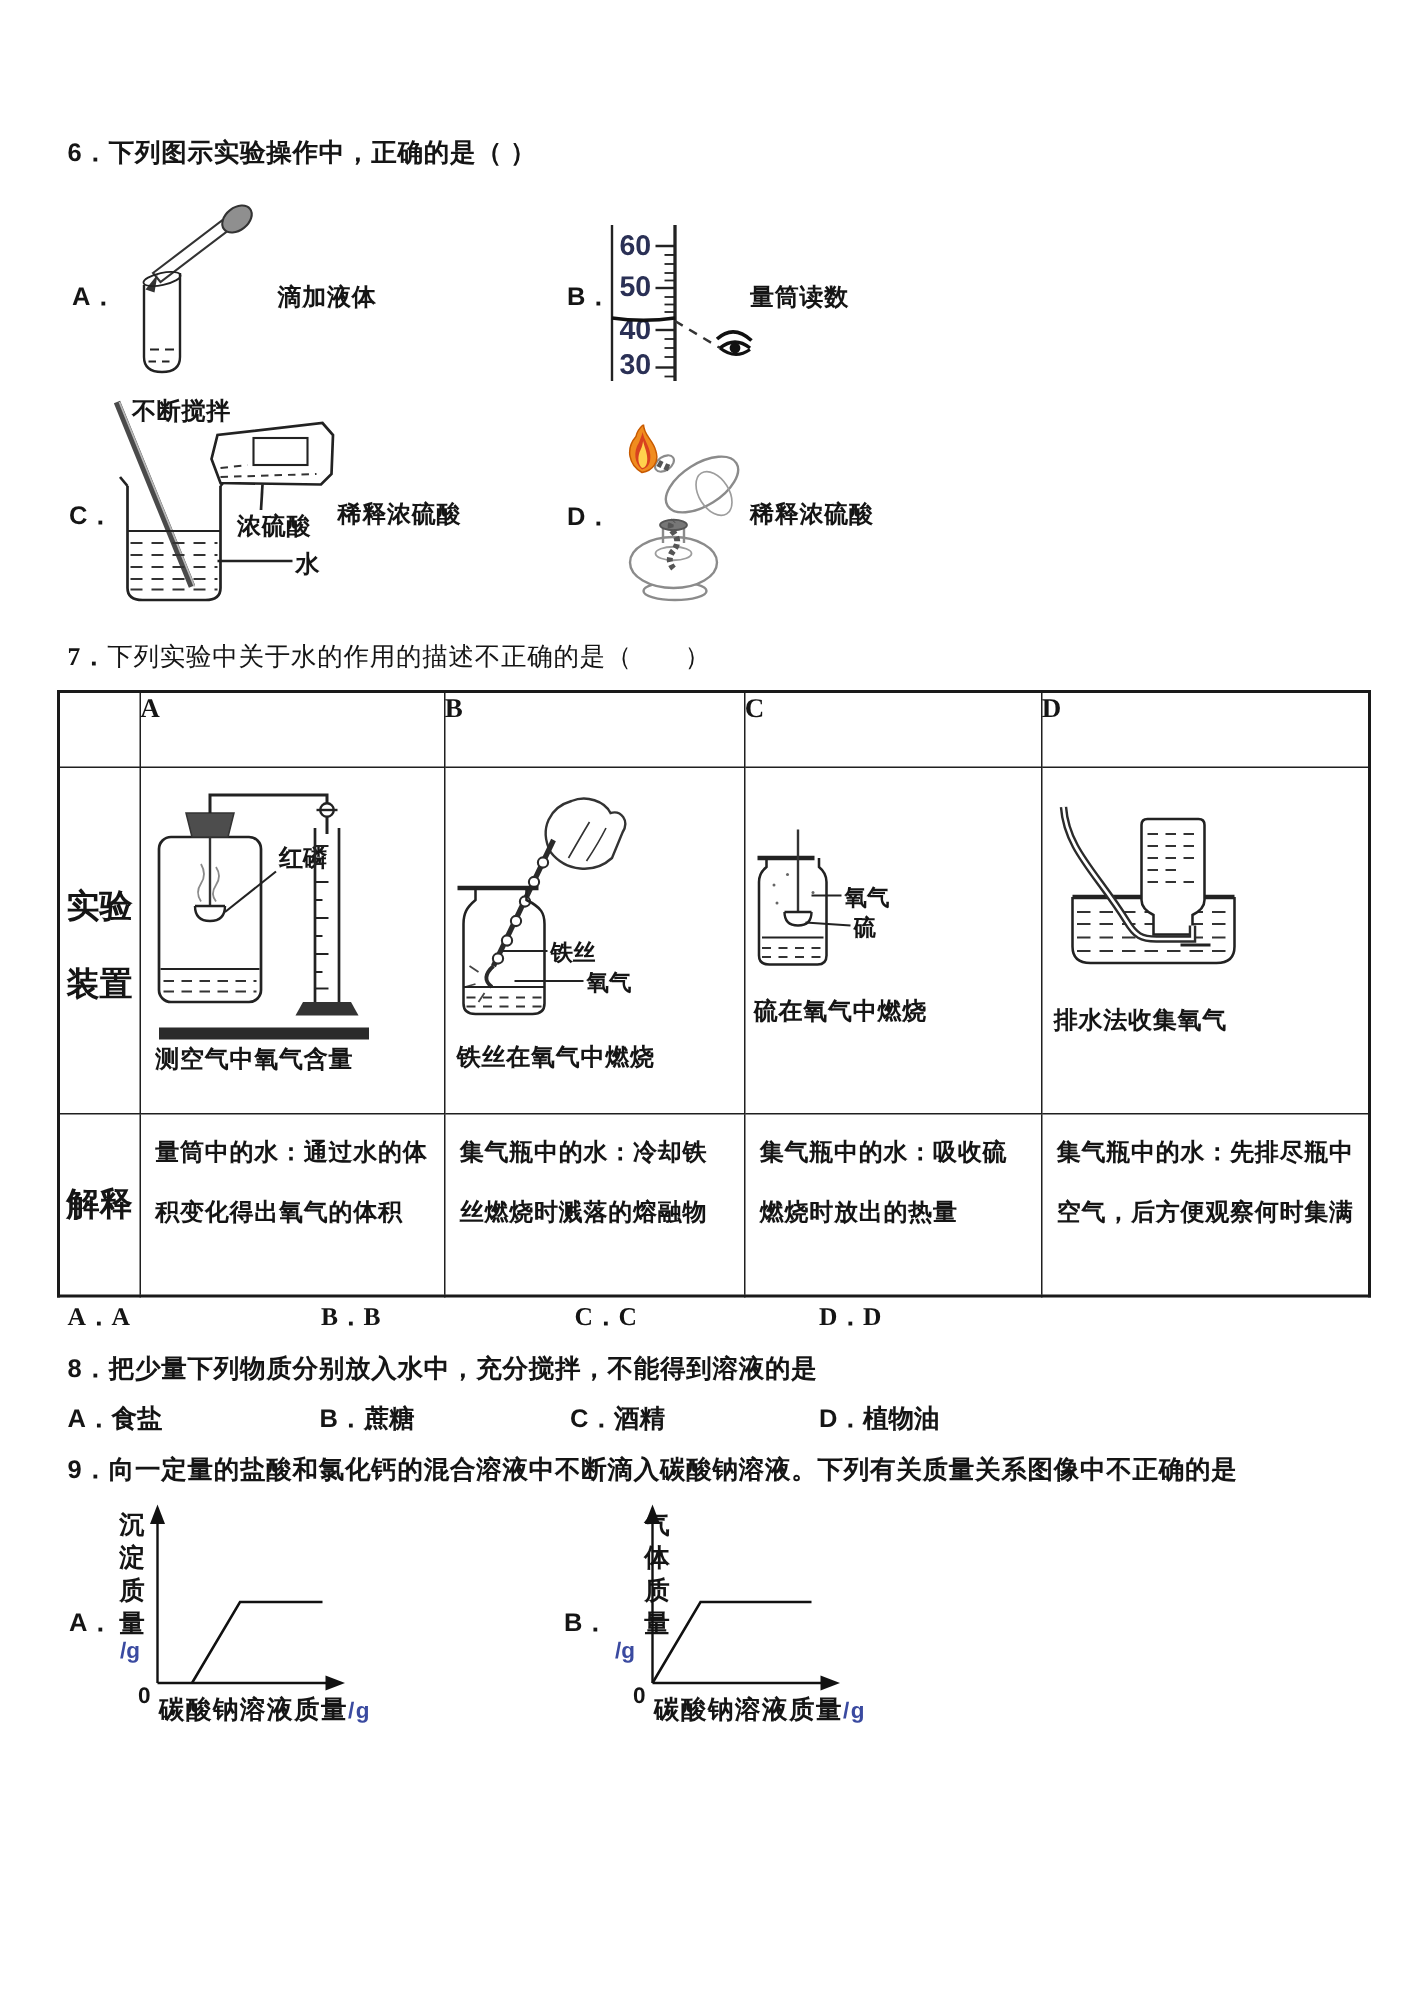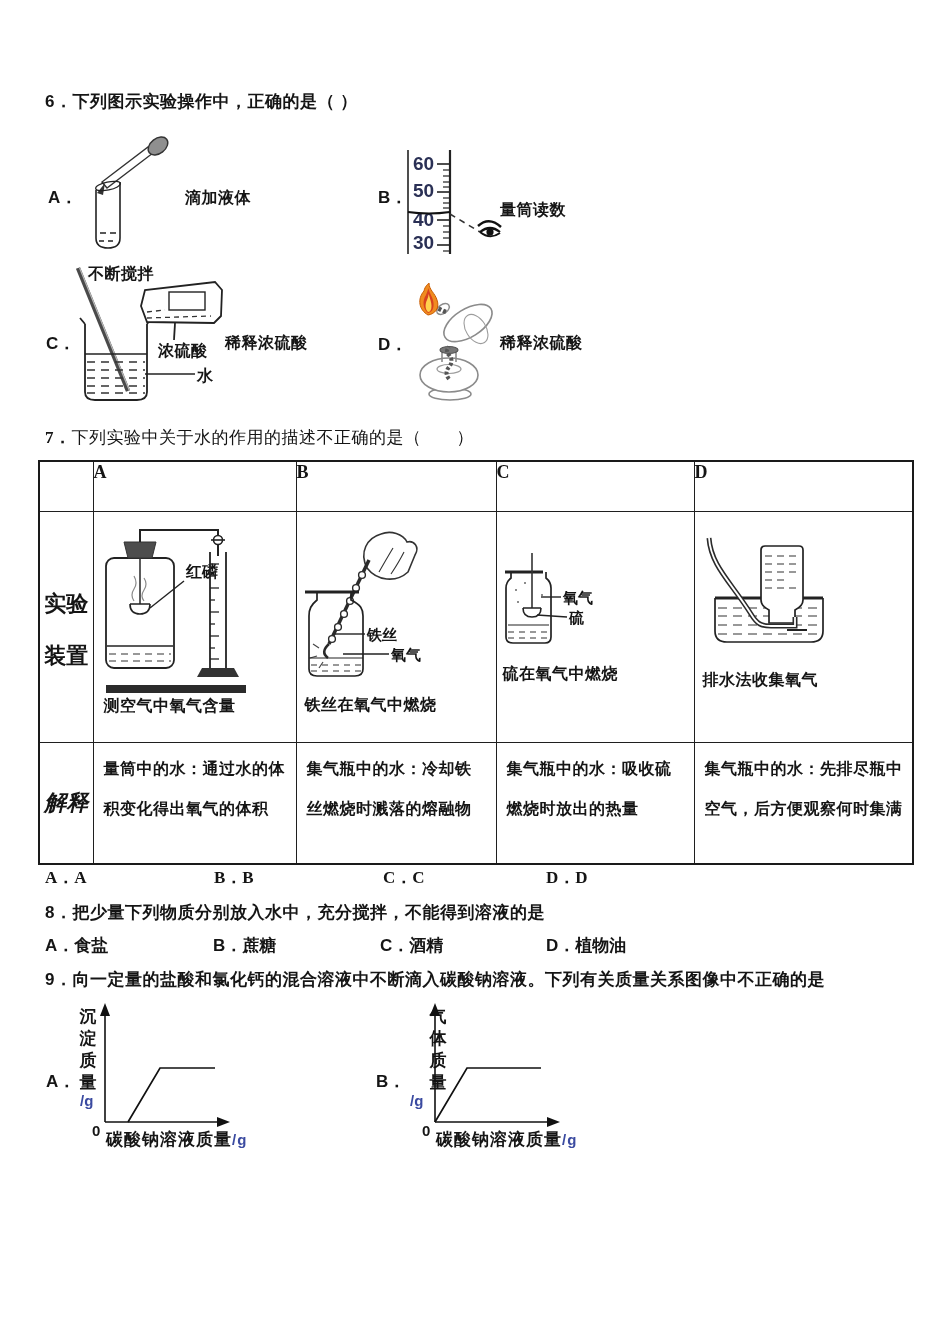--- a/index.html
+++ b/index.html
@@ -80,21 +80,21 @@
     </g>
     <path d="M8,64 Q29,67 50,64" fill="none" stroke="#111" stroke-width="2.2"></path>
     <line x1="50" y1="66" x2="80" y2="84" stroke="#333" stroke-width="1.6" stroke-dasharray="6 5"></line>
     <g>
       <path d="M78,78 Q89,68 101,79" fill="none" stroke="#111" stroke-width="2.4"></path>
       <path d="M80,84 Q90,76 100,84" fill="none" stroke="#111" stroke-width="2.2"></path>
       <path d="M80,84 Q90,92 100,85" fill="none" stroke="#111" stroke-width="2"></path>
       <circle cx="90" cy="84" r="3.6" fill="#111"></circle>
     </g>
   </svg>
-  <div class="abs fig-caption" style="left:500px;top:188px;margin-top:12px;">量筒读数</div>
+  <div class="abs fig-caption" style="left:500px;top:188px;">量筒读数</div>
 
   <div class="abs opt-letter" style="left:46px;top:332px;">C．</div>
   <svg class="abs" style="left:75px;top:262px;" width="150" height="142" viewBox="0 0 150 142">
     <line x1="3" y1="6" x2="53" y2="129" stroke="#4a4a4a" stroke-width="4.5"></line>
     <line x1="4.6" y1="6" x2="54.6" y2="129" stroke="#b9b9b9" stroke-width="1.2"></line>
     <path d="M10,62 L10,130 Q10,138 20,138 L62,138 Q72,138 72,130 L72,62" fill="none" stroke="#222" stroke-width="1.8"></path>
     <line x1="10" y1="62" x2="5" y2="56" stroke="#222" stroke-width="1.8"></line>
     <line x1="72" y1="62" x2="77" y2="56" stroke="#222" stroke-width="1.8"></line>
     <line x1="10" y1="92" x2="72" y2="92" stroke="#222" stroke-width="1.4"></line>
     <g stroke="#333" stroke-width="1.3" stroke-dasharray="8 6">
@@ -286,21 +286,21 @@
           </g>
           <path d="M8,12 C10,40 30,56 50,88 C56,98 60,100 70,100 L94,100 L94,91" fill="none" stroke="#2b2b2b" stroke-width="5"></path>
           <path d="M8,12 C10,40 30,56 50,88 C56,98 60,100 70,100 L94,100 L94,91" fill="none" stroke="#ffffff" stroke-width="1.8"></path>
           <line x1="86" y1="104" x2="106" y2="104" stroke="#222" stroke-width="2"></line>
         </svg>
         <div class="abs fig-caption" style="left:8px;top:158px;">排水法收集氧气</div>
       </div>
           </td>
     </tr>
     <tr style="height:122px;">
-      <td class="rowhead" style="vertical-align:middle;font-style:italic;">解释</td>
+      <td class="rowhead" style="vertical-align:middle;">解释</td>
       <td>
             <div class="explain">量筒中的水：通过水的体积变化得出氧气的体积</div>
           </td>
       <td>
             <div class="explain">集气瓶中的水：冷却铁丝燃烧时溅落的熔融物</div>
           </td>
       <td>
             <div class="explain">集气瓶中的水：吸收硫燃烧时放出的热量</div>
           </td>
       <td>

